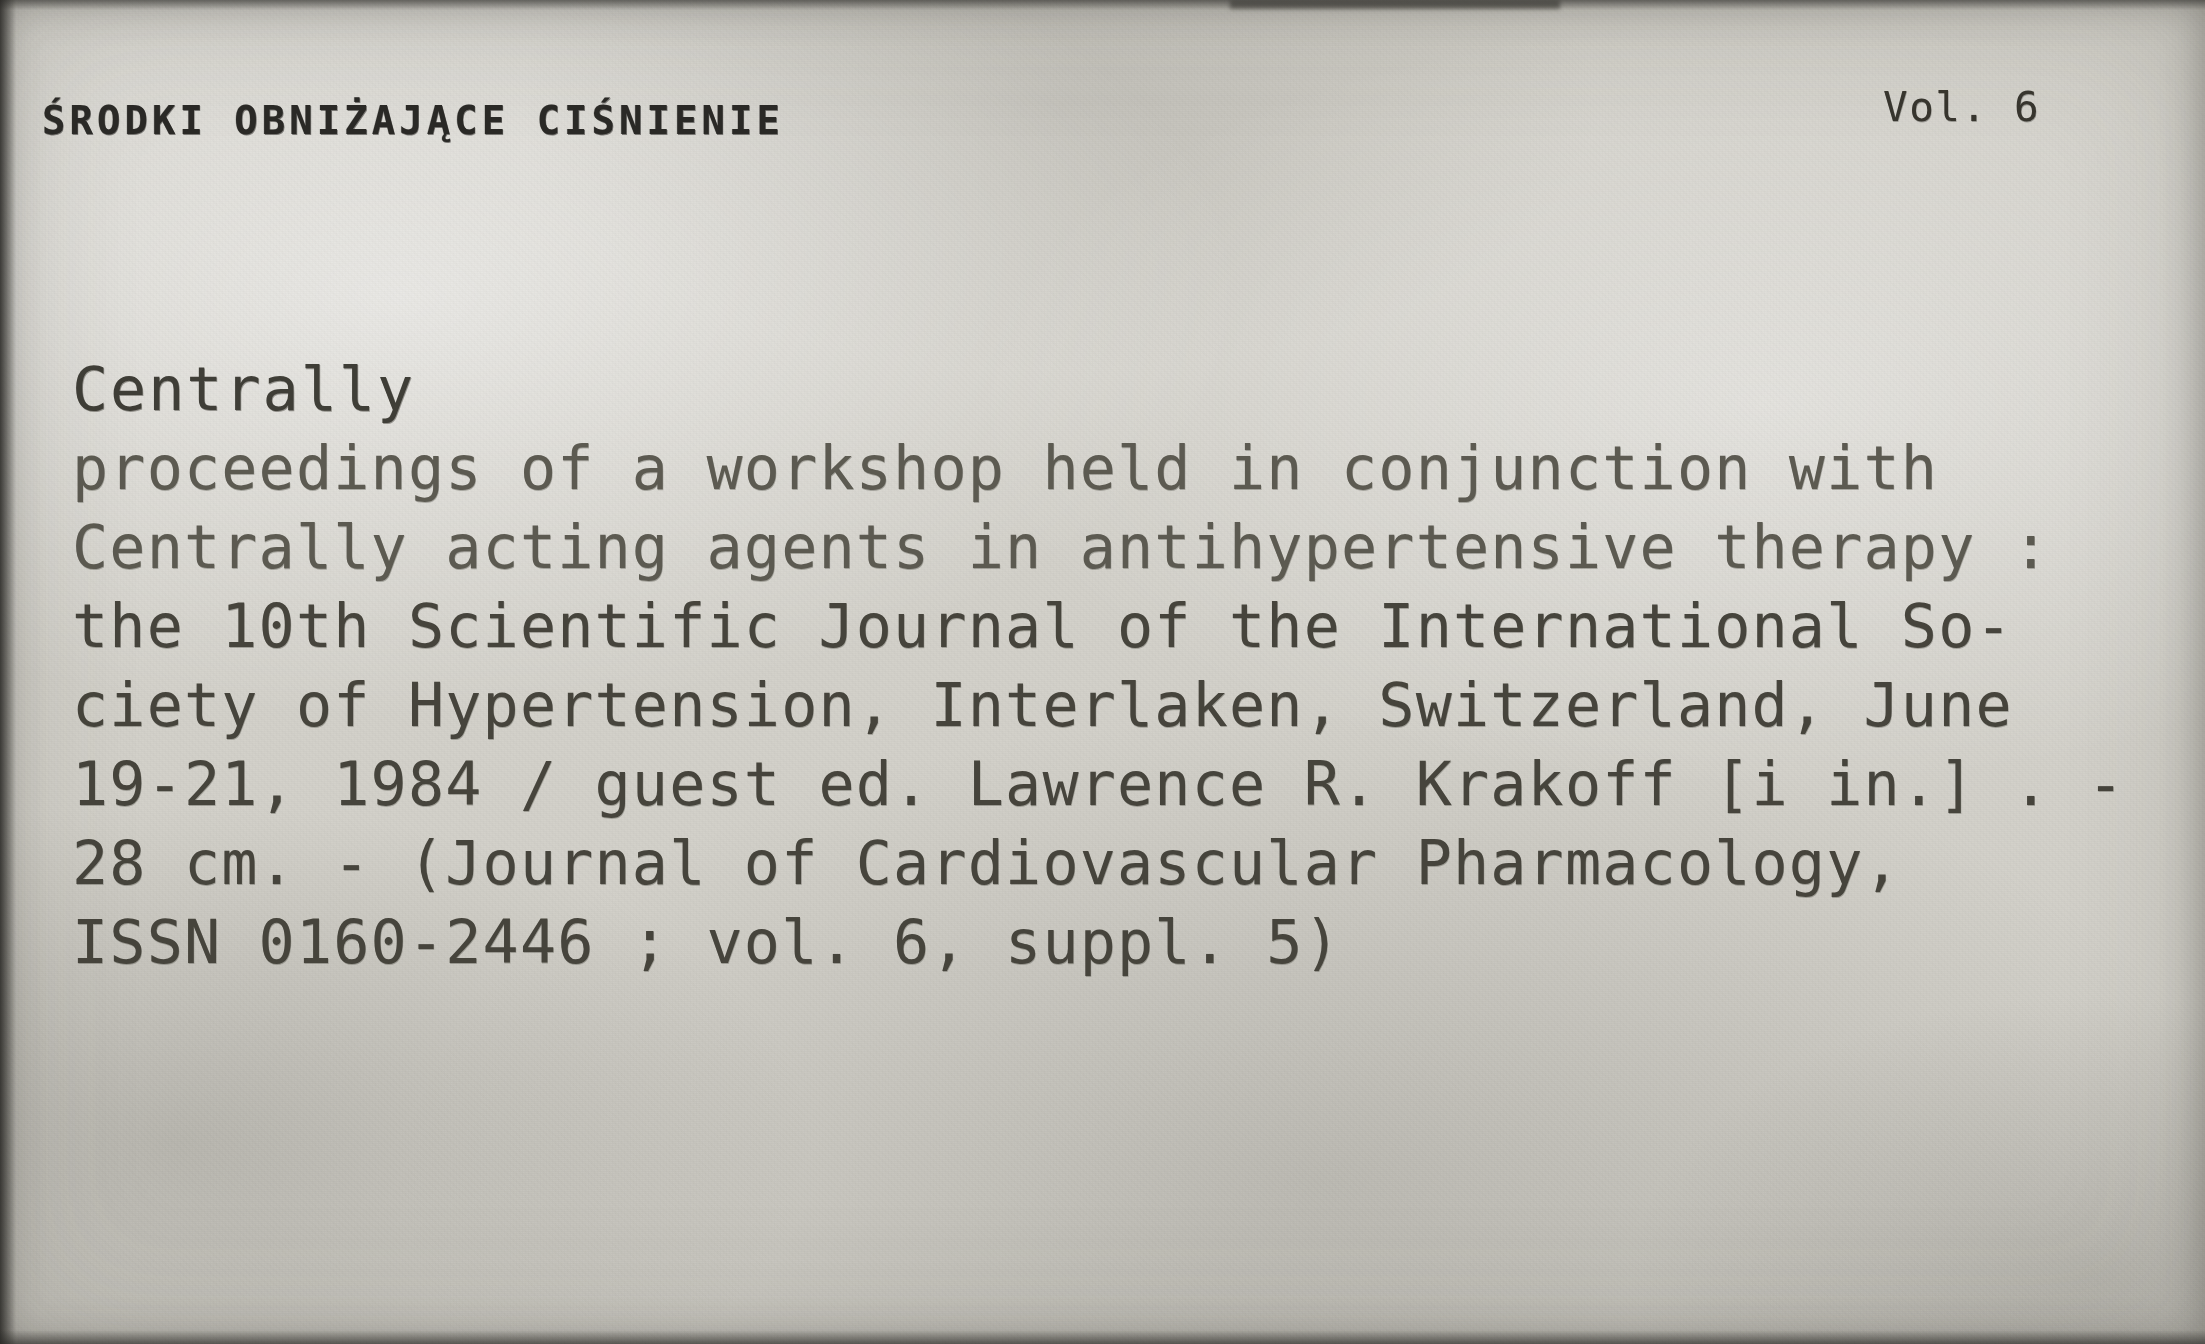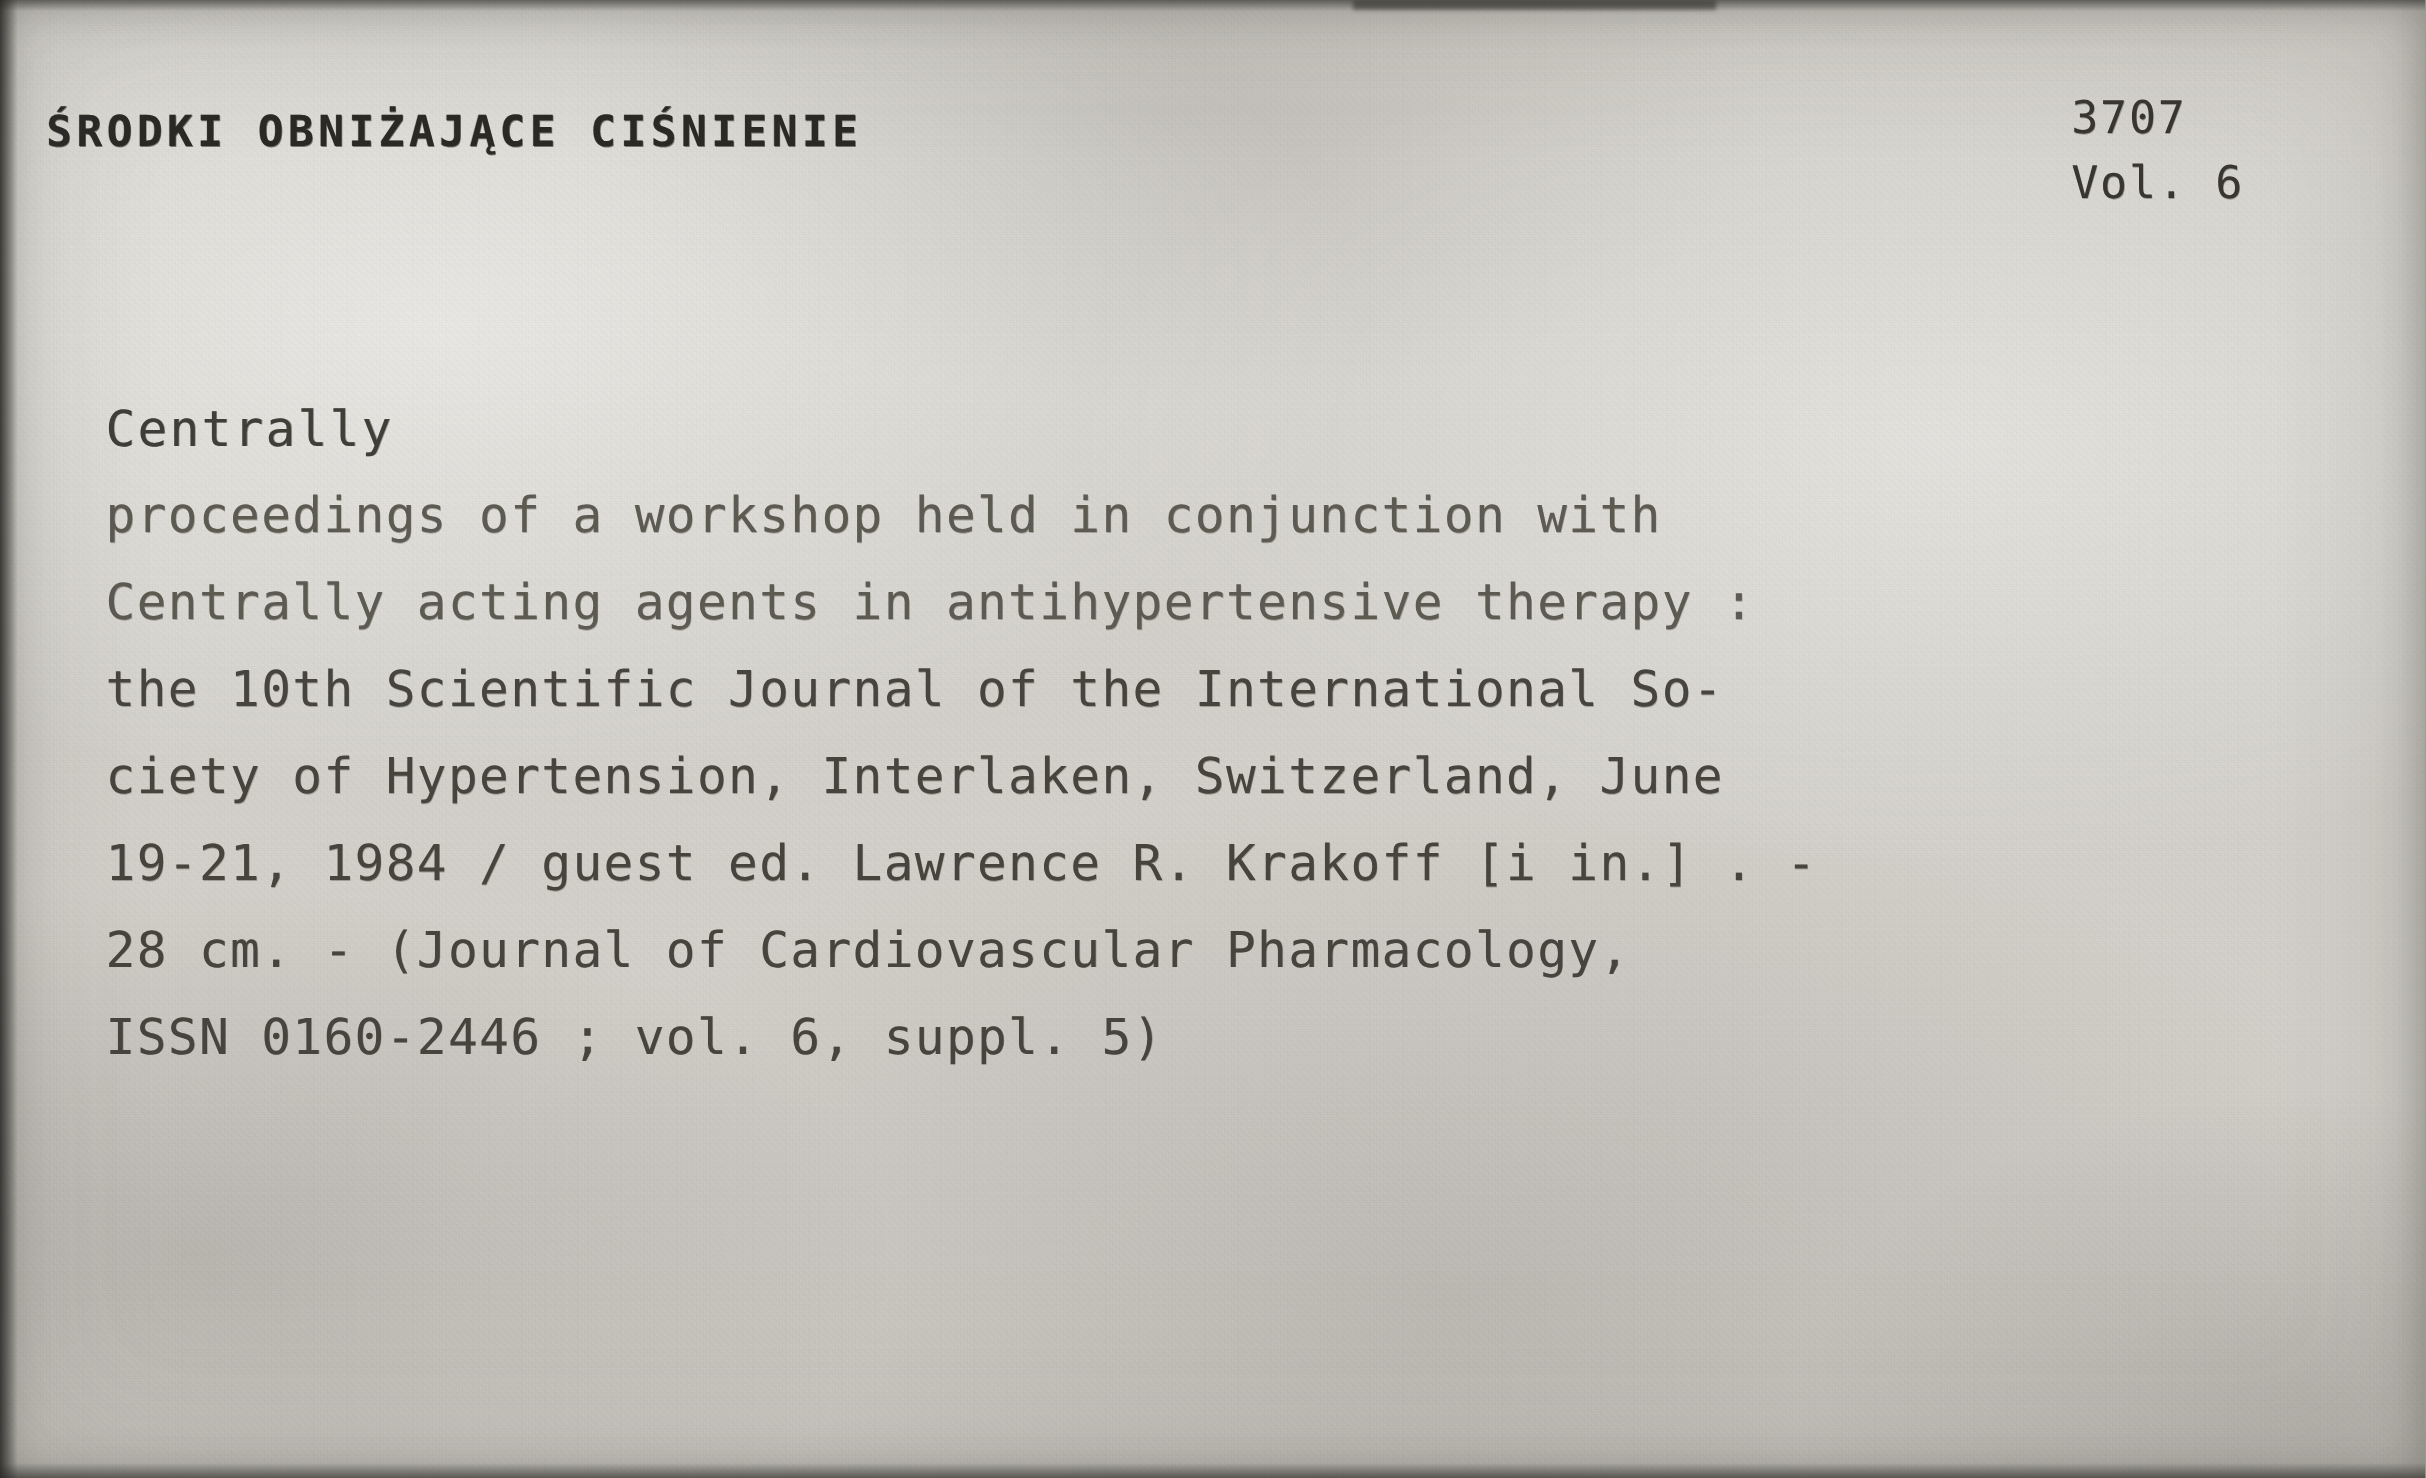--- a/index.html
+++ b/index.html
@@ -104,25 +104,25 @@
     font-size: 41px;
     line-height: 59px;
     letter-spacing: 1.5px;
     width: 300px;
     text-shadow: 0.5px 0.5px 0 rgba(50,48,42,0.35);
   }
 
   
   #body-block {
     position: absolute;
-    left: 96px;
+    left: 72px;
     top: 350px;
     width: 2050px;
     color: #514f46;
-    font-size: 45px;
+    font-size: 60px;
     line-height: 79px;
     letter-spacing: 1.2px;
     text-shadow: 0.5px 0.5px 0.4px rgba(70,68,60,0.35);
   }
   #entry-word {
     display: block;
     color: #3f3e37;
     letter-spacing: 2px;
     text-shadow: 0.7px 0.5px 0 rgba(55,53,47,0.45);
   }
@@ -139,21 +139,20 @@
 <div id="card">
   <div id="paper"></div>
   <div id="grain"></div>
   <div id="scan-mark"></div>
 
   <div class="content">
 
     <div id="heading">ŚRODKI OBNIŻAJĄCE CIŚNIENIE</div>
 
     <div id="callnumber">
-      <div>3707</div>
       <div>Vol. 6</div>
     </div>
 
     <div id="body-block">
       <span id="entry-word">Centrally</span>
       <span class="body-line faint">proceedings of a workshop held in conjunction with</span>
       <span class="body-line faint">Centrally acting agents in antihypertensive therapy :</span>
       <span class="body-line darker">the 10th Scientific Journal of the International So-</span>
       <span class="body-line darker">ciety of Hypertension, Interlaken, Switzerland, June</span>
       <span class="body-line darker">19-21, 1984 / guest ed. Lawrence R. Krakoff [i in.] . -</span>

